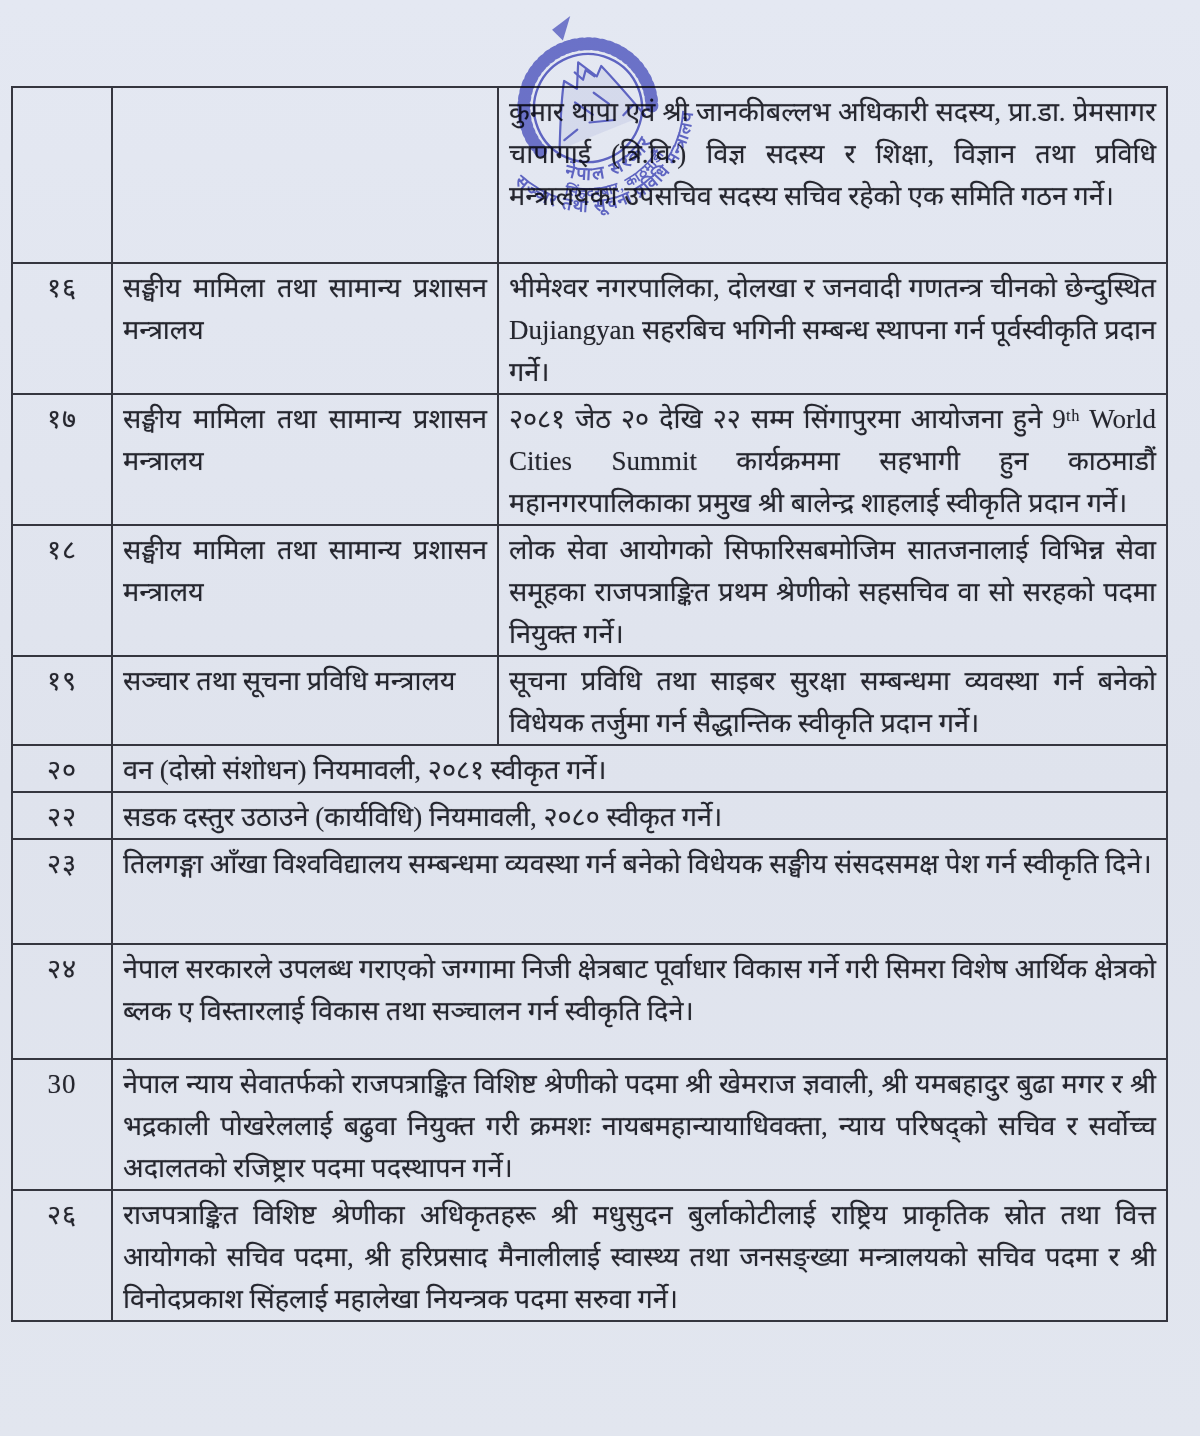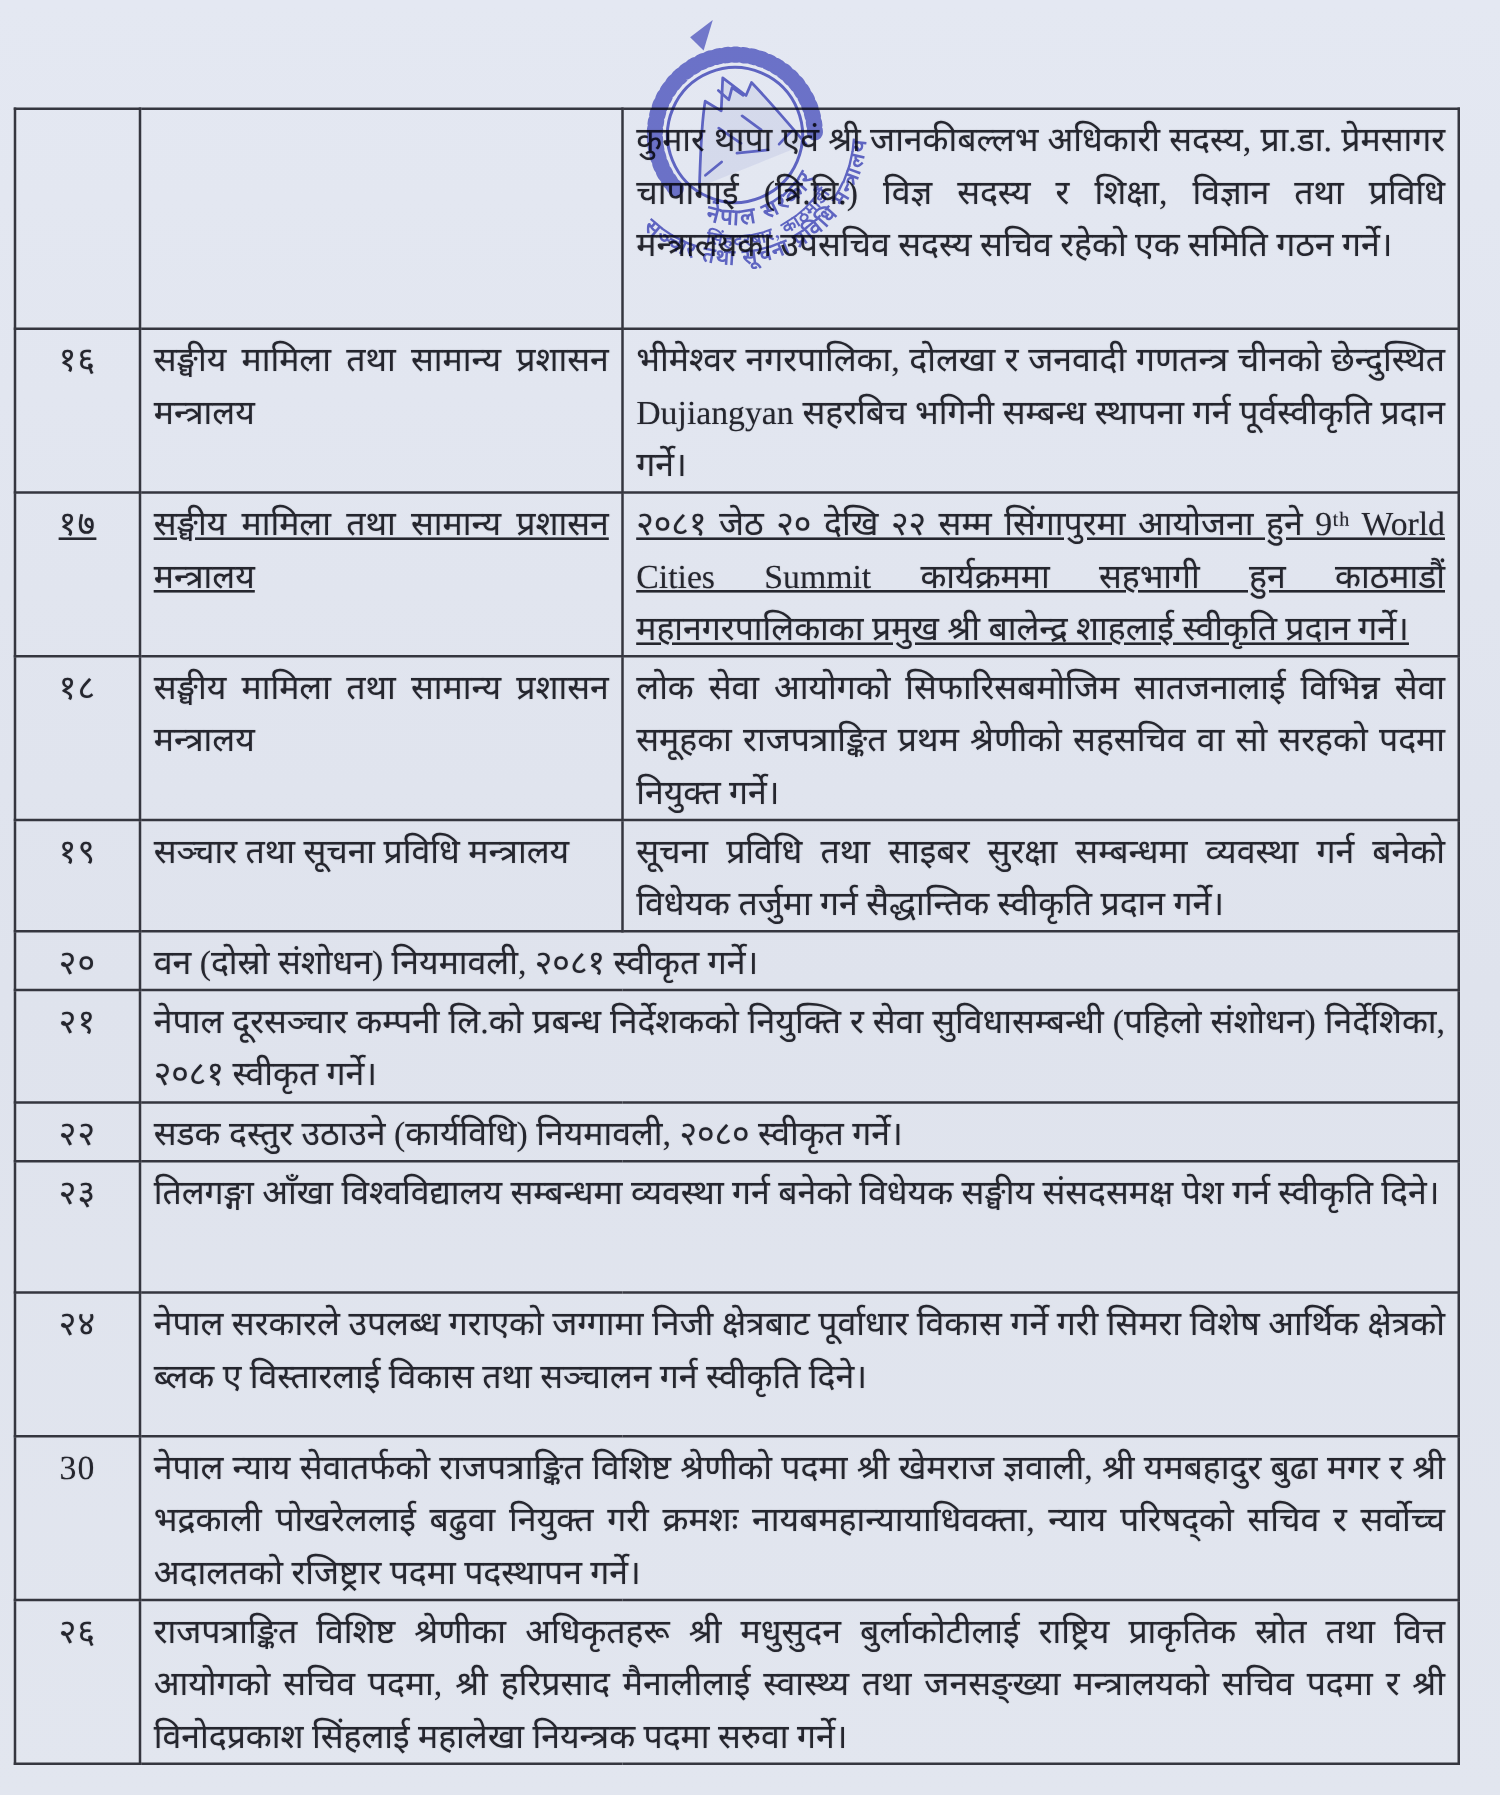--- a/index.html
+++ b/index.html
@@ -68,42 +68,38 @@
         <tr style="height: 176px;">
           <td class="num"></td>
           <td class="ministry"></td>
           <td class="decision">कुमार थापा एवं श्री जानकीबल्लभ अधिकारी सदस्य, प्रा.डा. प्रेमसागर चापागाई (त्रि.वि.) विज्ञ सदस्य र शिक्षा, विज्ञान तथा प्रविधि मन्त्रालयका उपसचिव सदस्य सचिव रहेको एक समिति गठन गर्ने।</td>
         </tr>
         <tr style="height: 130px;">
           <td class="num">१६</td>
           <td class="ministry">सङ्घीय मामिला तथा सामान्य प्रशासन मन्त्रालय</td>
           <td class="decision">भीमेश्वर नगरपालिका, दोलखा र जनवादी गणतन्त्र चीनको छेन्दुस्थित Dujiangyan सहरबिच भगिनी सम्बन्ध स्थापना गर्न पूर्वस्वीकृति प्रदान गर्ने।</td>
         </tr>
-        <tr style="height: 130px; text-decoration: underline;">
+        <tr style="height: 130px;">
           <td class="num">१७</td>
           <td class="ministry">सङ्घीय मामिला तथा सामान्य प्रशासन मन्त्रालय</td>
           <td class="decision">२०८१ जेठ २० देखि २२ सम्म सिंगापुरमा आयोजना हुने 9ᵗʰ World Cities Summit कार्यक्रममा सहभागी हुन काठमाडौं महानगरपालिकाका प्रमुख श्री बालेन्द्र शाहलाई स्वीकृति प्रदान गर्ने।</td>
         </tr>
         <tr style="height: 126px;">
           <td class="num">१८</td>
           <td class="ministry">सङ्घीय मामिला तथा सामान्य प्रशासन मन्त्रालय</td>
           <td class="decision">लोक सेवा आयोगको सिफारिसबमोजिम सातजनालाई विभिन्न सेवा समूहका राजपत्राङ्कित प्रथम श्रेणीको सहसचिव वा सो सरहको पदमा नियुक्त गर्ने।</td>
         </tr>
         <tr style="height: 89px;">
           <td class="num">१९</td>
           <td class="ministry">सञ्चार तथा सूचना प्रविधि मन्त्रालय</td>
           <td class="decision">सूचना प्रविधि तथा साइबर सुरक्षा सम्बन्धमा व्यवस्था गर्न बनेको विधेयक तर्जुमा गर्न सैद्धान्तिक स्वीकृति प्रदान गर्ने।</td>
         </tr>
         <tr style="height: 45px;">
           <td class="num">२०</td>
           <td class="decision" colspan="2">वन (दोस्रो संशोधन) नियमावली, २०८१ स्वीकृत गर्ने।</td>
-        </tr>
-        <tr style="height: 90px;">
-          <td class="num">२१</td>
-          <td class="decision" colspan="2">नेपाल दूरसञ्चार कम्पनी लि.को प्रबन्ध निर्देशकको नियुक्ति र सेवा सुविधासम्बन्धी (पहिलो संशोधन) निर्देशिका, २०८१ स्वीकृत गर्ने।</td>
         </tr>
         <tr style="height: 40px; padding-left: 20px;">
           <td class="num">२२</td>
           <td class="decision" colspan="2">सडक दस्तुर उठाउने (कार्यविधि) नियमावली, २०८० स्वीकृत गर्ने।</td>
         </tr>
         <tr style="height: 105px;">
           <td class="num">२३</td>
           <td class="decision" colspan="2">तिलगङ्गा आँखा विश्वविद्यालय सम्बन्धमा व्यवस्था गर्न बनेको विधेयक सङ्घीय संसदसमक्ष पेश गर्न स्वीकृति दिने।</td>
         </tr>
         <tr style="height: 115px;">

